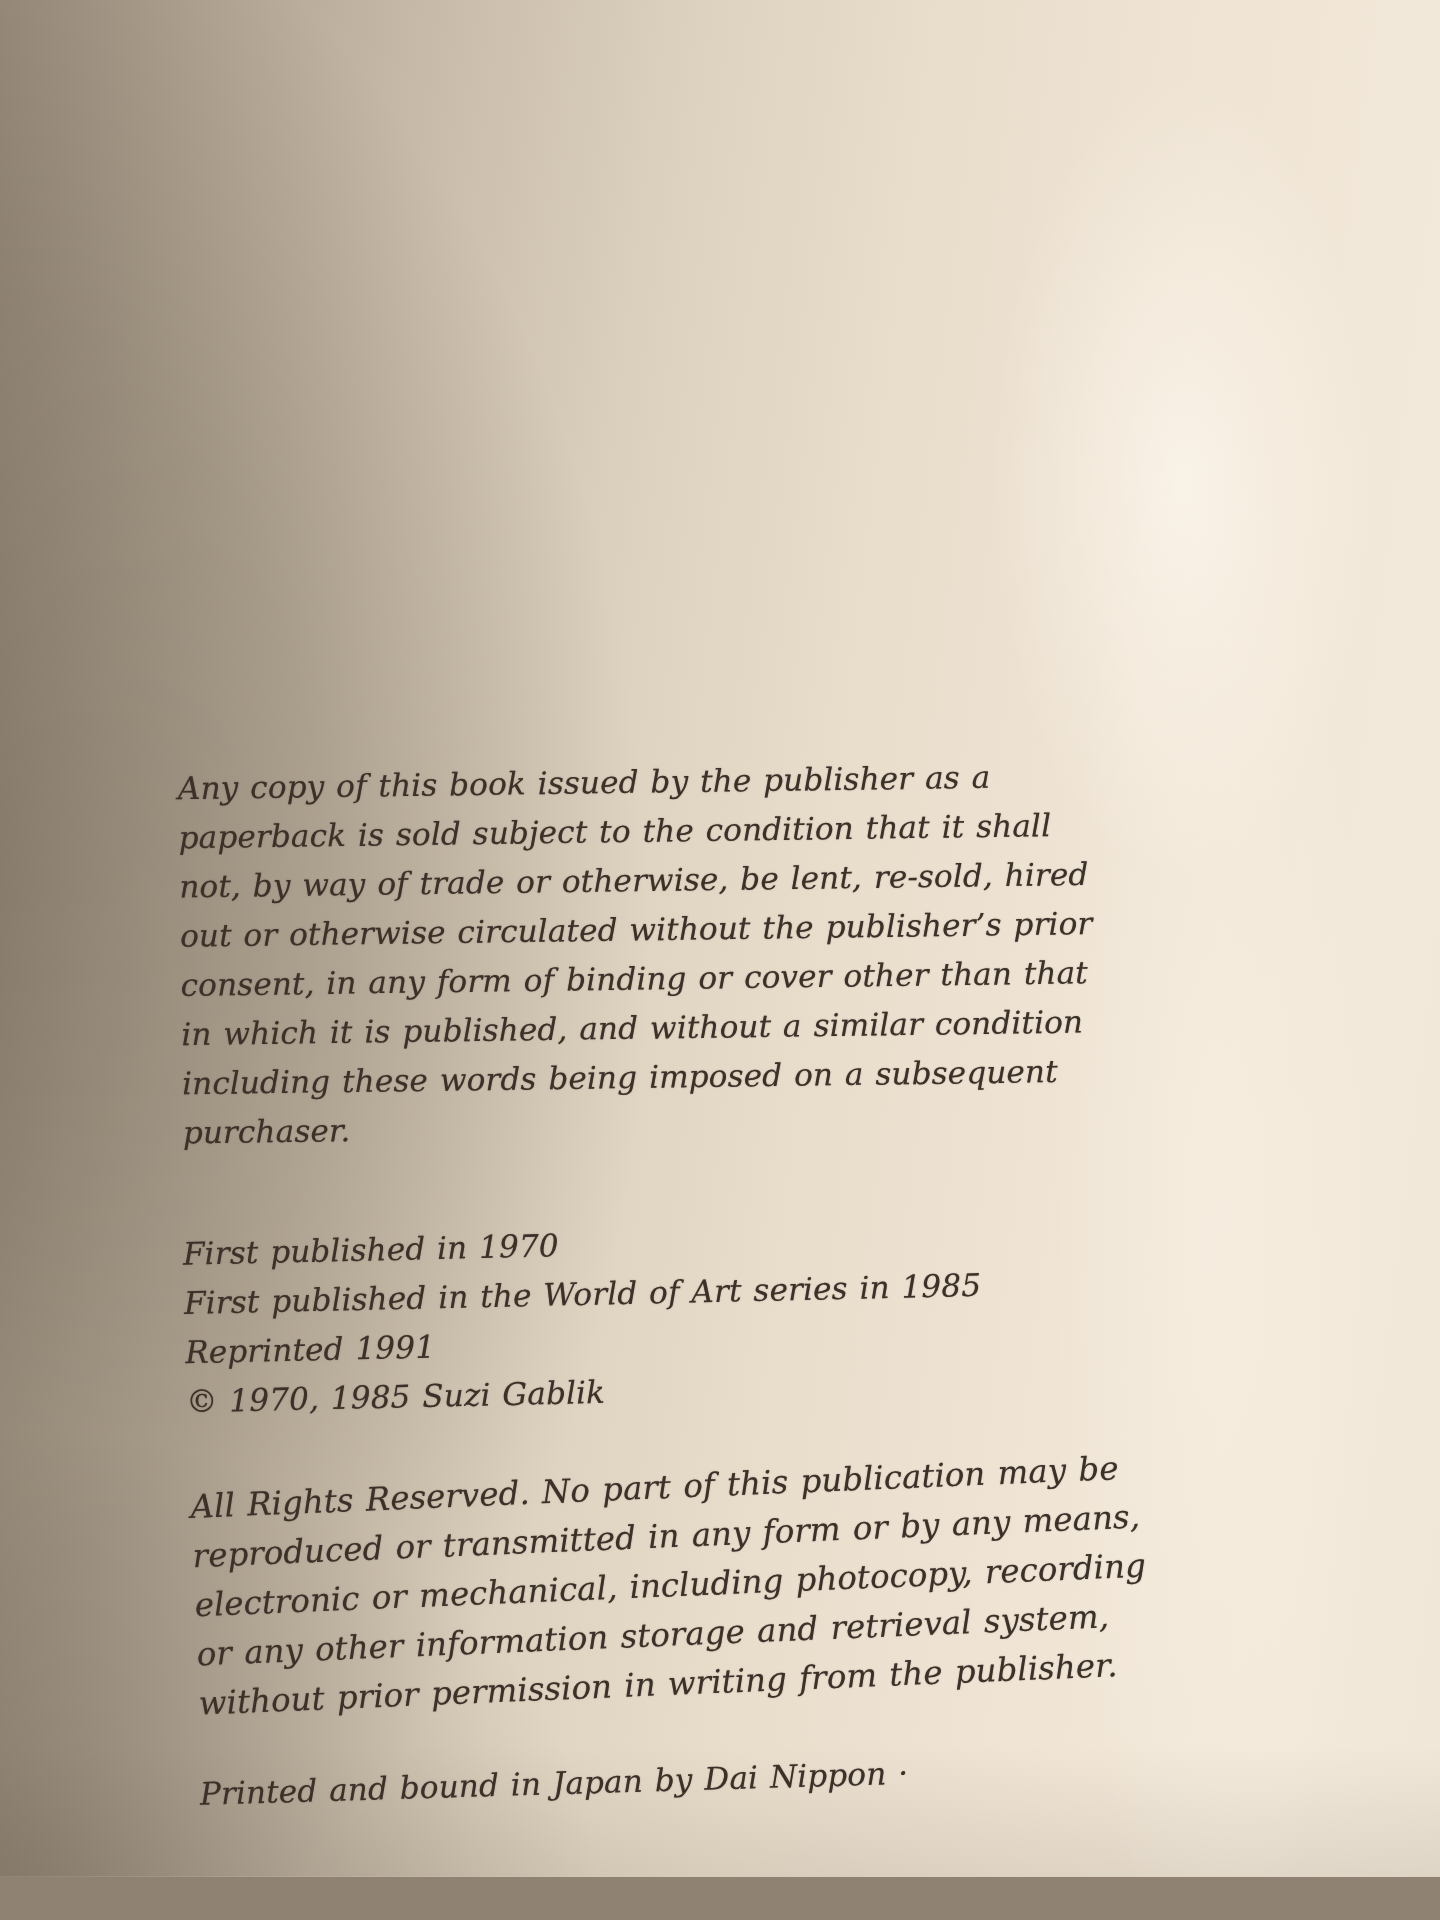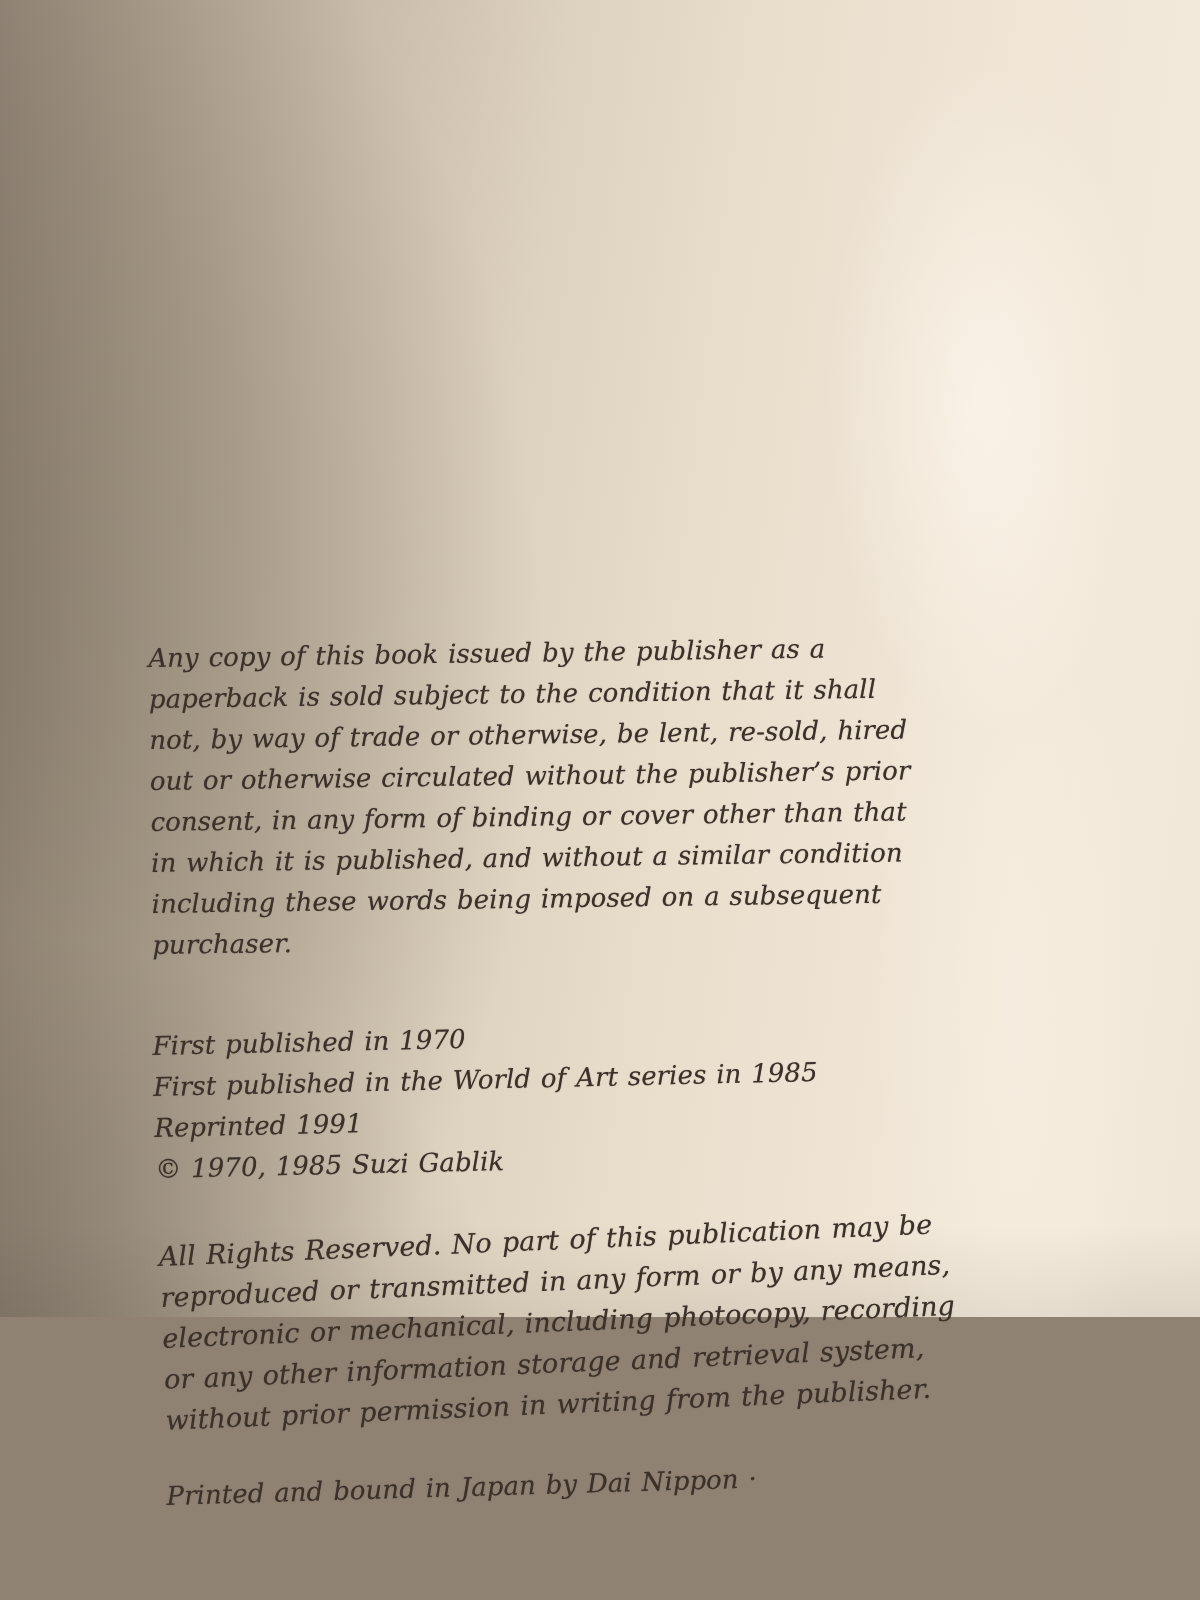--- a/index.html
+++ b/index.html
@@ -7,21 +7,21 @@
     padding: 0;
     width: 1200px;
     height: 1600px;
     overflow: hidden;
     background: #8f8273;
   }
 
   .page {
     position: relative;
     width: 1200px;
-    height: 1317px;
+    height: 1564px;
     background-color: #e9ddcc;
     background-image:
       
       radial-gradient(ellipse 230px 480px at 985px 400px,
         rgba(255, 250, 242, 0.60) 0%, rgba(255, 250, 242, 0.0) 70%),
       radial-gradient(ellipse 180px 900px at 1010px 1000px,
         rgba(252, 246, 236, 0.35) 0%, rgba(252, 246, 236, 0.0) 75%),
       
       radial-gradient(ellipse 760px 620px at 0% 102%,
         rgba(58, 50, 40, 0.30) 0%, rgba(58, 50, 40, 0.0) 66%),

